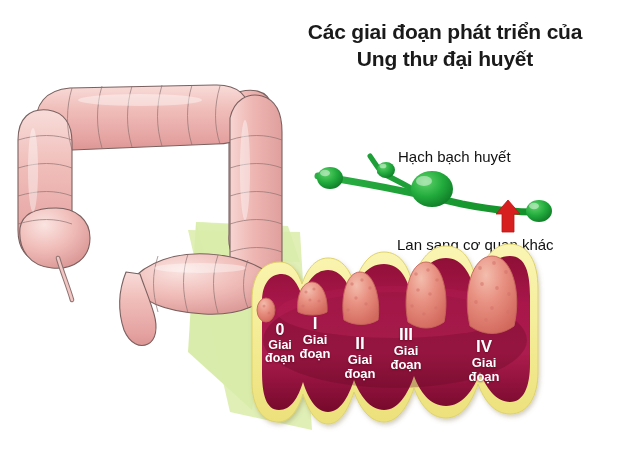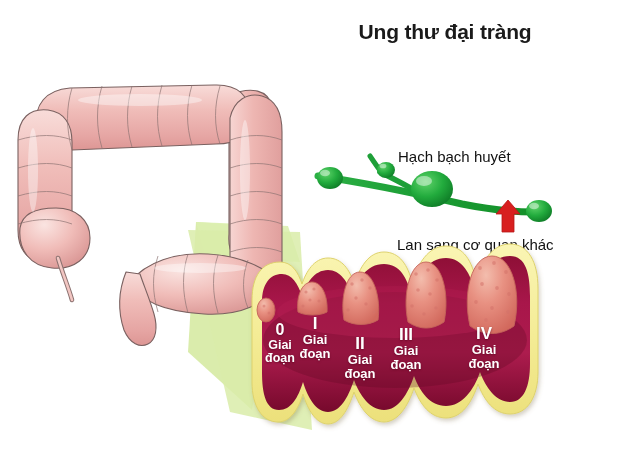--- a/index.html
+++ b/index.html
@@ -77,29 +77,30 @@
     font-size: 13px;
     font-weight: bold;
   }
   
   #stage-0 { left: 256px; top: 322px; width: 48px; }
   #stage-0 .roman { font-size: 16px; }
   #stage-0 .word  { font-size: 12.5px; }
   #stage-1 { left: 287px; top: 315px; width: 56px; }
   #stage-2 { left: 330px; top: 335px; width: 60px; }
   #stage-3 { left: 375px; top: 326px; width: 62px; }
-  #stage-4 { left: 453px; top: 325px; width: 62px; }
+  #stage-4 { left: 453px; top: 338px; width: 62px; }
 </style>
 </head>
 <body>
 
 <div id="canvas">
 
   <div id="title">
-    <span class="line">Ung thư đại tràng</span>
+    <span class="line">Các giai đoạn phát triển của</span>
+    <span class="line">Ung thư đại huyết</span>
   </div>
 
   <svg class="layer" id="wedge-layer" viewBox="0 0 640 455">
     <polygon points="196,222 284,228 252,410 188,352" fill="#d8eba8" opacity="0.95"></polygon>
     <polygon points="196,222 288,226 300,262 206,258" fill="#dcefb0" opacity="0.9"></polygon>
     <polygon points="188,230 300,232 312,430 230,412" fill="#d9eca9" opacity="0.85"></polygon>
   </svg>
 
   <svg class="layer" id="colon-layer" viewBox="0 0 640 455">
     <defs>

